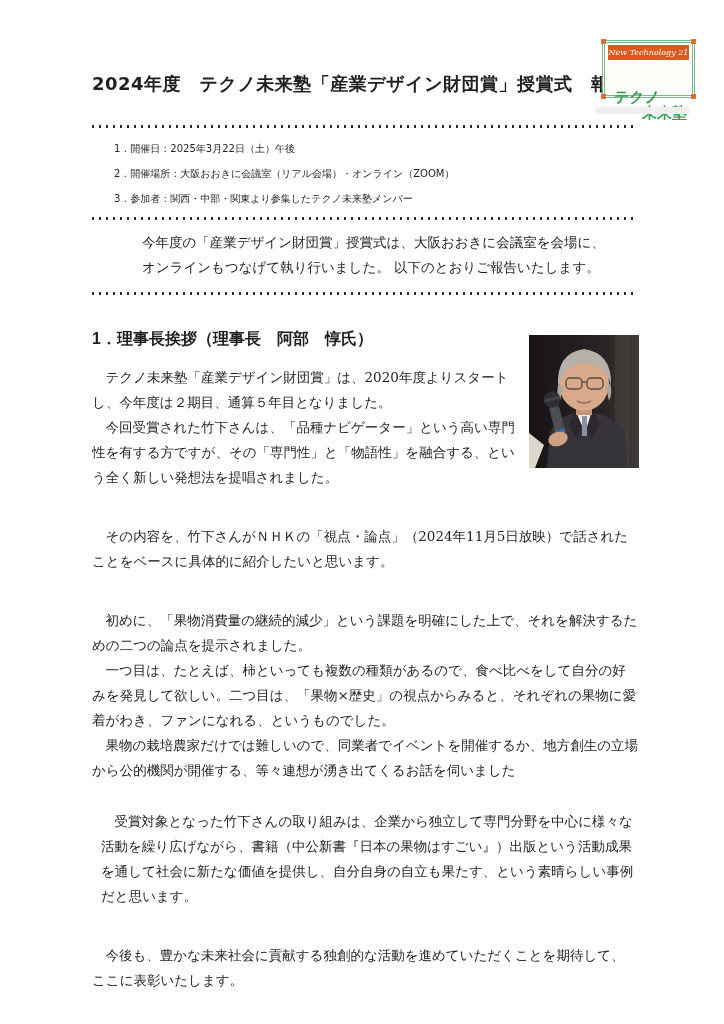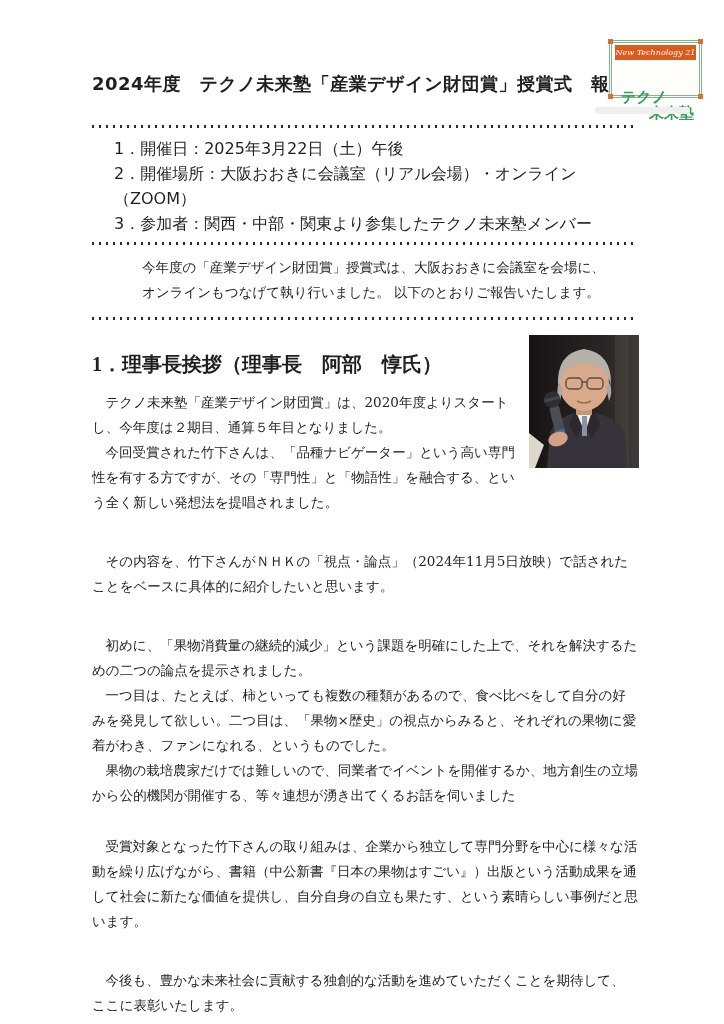--- a/index.html
+++ b/index.html
@@ -26,21 +26,21 @@
     text-align:center;
     font-family:"DejaVu Sans","Liberation Sans",sans-serif;
     font-size:18px;
     font-weight:600;
     letter-spacing:.5px;
     line-height:24px;
     white-space:nowrap;
   }
   
   .logo{
-    position:absolute;top:40px;right:22px;
+    position:absolute;top:40px;right:29px;
     width:93px;height:58px;
     border:3px double var(--logo-frame-green);
     background:#fffefb;
     padding:2px 3px;
   }
   .logo .corner{position:absolute;width:5px;height:5px;background:var(--logo-orange);opacity:.85;}
   .logo .c-tl{top:-4px;left:-4px;}
   .logo .c-tr{top:-4px;right:-4px;}
   .logo .c-bl{bottom:-4px;left:-4px;}
   .logo .c-br{bottom:-4px;right:-4px;}
@@ -77,41 +77,41 @@
   }
   .dot1{margin-top:29px;}
   .dot2{margin-top:6px;}
   .dot3{margin-top:12px;}
   
   .event-info{
     list-style:none;
     margin:8px 0 6px 0;
     padding-left:22px;
     font-family:"DejaVu Sans","Liberation Sans",sans-serif;
-    font-size:16px;
+    font-size:10px;
     line-height:25px;
   }
   
   .intro{
     margin:10px 0 12px 50px;
     font-size:13.5px;
     line-height:25px;
   }
   
   .section-heading{
     margin-top:32px;
-    font-family:Liberation Serif, serif;
-    font-size:20px;
+    font-family:Liberation Sans, sans-serif;
+    font-size:16px;
     font-weight:600;
     line-height:24px;
   }
   .section-body{font-size:13.5px;line-height:25px;}
   .pgroup{margin-top:34px;}
   .pgroup.first{margin-top:14px;}
-  .pgroup.gap-lg{margin-top:26px;}
+  .pgroup.gap-lg{margin-top:26px;margin-left:9px;}
   .pgroup p{margin:0;}
   .narrow p{width:428px;}
   
   .photo{
     position:absolute;top:335px;right:85px;
     width:110px;height:133px;
     overflow:hidden;
   }
   .photo svg{display:block;}
 </style>

